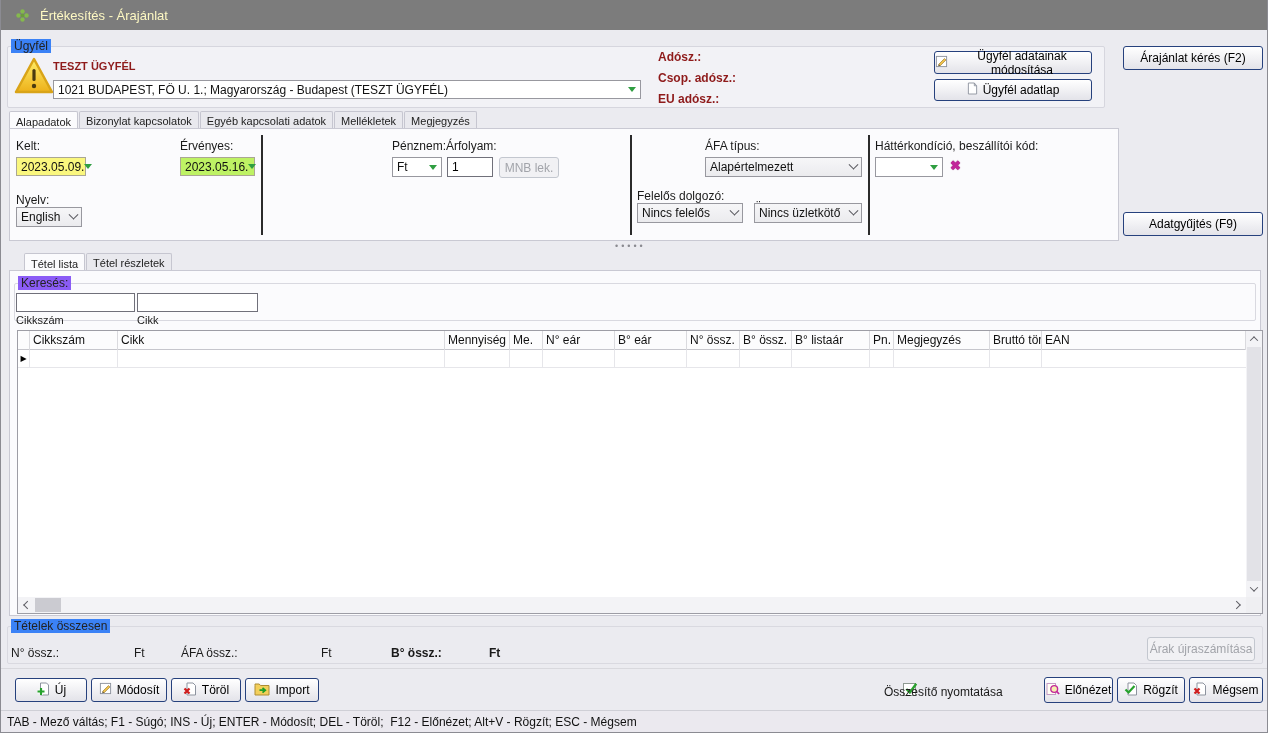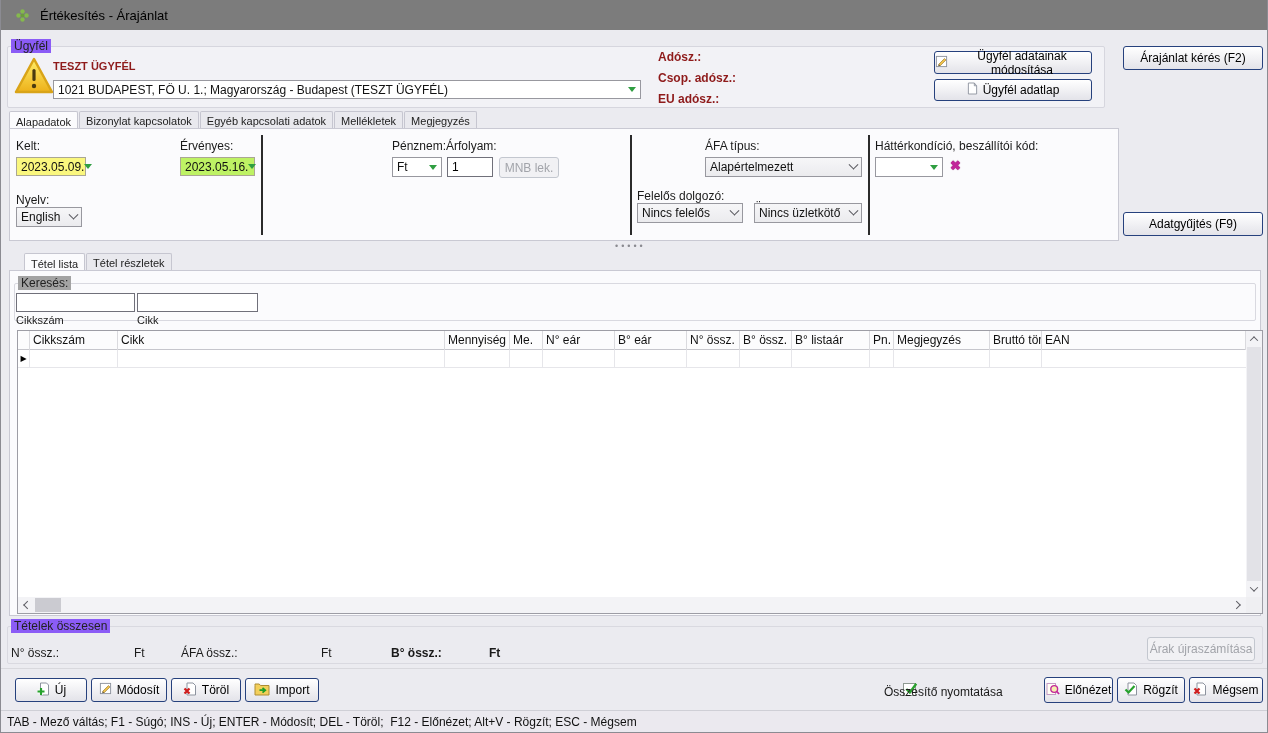--- a/index.html
+++ b/index.html
@@ -4,25 +4,25 @@
 <style>
   * { box-sizing: border-box; margin: 0; padding: 0; }
   html,body { width:1268px; height:733px; }
   body { font-family:"Liberation Sans", sans-serif; font-size:12px; color:#111; background:#ebebf0; }
   .window { position:relative; width:1268px; height:733px; background:#ebebf0; overflow:hidden;
             border-left:1px solid #8b8b92; border-right:1px solid #8b8b92; border-bottom:1px solid #8b8b92; }
 
   
   .titlebar { position:absolute; left:0; top:0; width:100%; height:30px; background:#7c7c7c; display:flex; align-items:center; }
   .titlebar .ticon { margin-left:14px; display:flex; }
-  .titlebar .ttext { color:#000000; font-size:13px; margin-left:10px; }
+  .titlebar .ttext { color:#fef9c3; font-size:13px; margin-left:10px; }
 
   
   .groupbox { position:absolute; border:1px solid #d6d6de; border-radius:2px; }
-  .gcaption { position:absolute; font-size:12px; color:#222; background:#8b5cf6; padding:0 3px; }
+  .gcaption { position:absolute; font-size:12px; color:#222; background:#3b82f6; padding:0 3px; }
 
   
   .btn { position:absolute; display:flex; align-items:center; justify-content:center; gap:5px;
          border:1px solid #26417d; border-radius:3px; background:linear-gradient(#ffffff,#e3e3e9);
          font-family:"Liberation Sans",sans-serif; font-size:12px; color:#000; cursor:default; }
   .btn.disabled { border-color:#c3c7cf; color:#a2a4aa; background:#f1f1f4; }
 
   
   .combo { position:absolute; border:1px solid #98989f; background:linear-gradient(#f6f6f8,#ebebee);
            display:flex; align-items:center; padding:0 4px; font-size:12px; overflow:hidden; white-space:nowrap; }
@@ -221,21 +221,21 @@
 
   <span class="splitter-dots" style="left:614px; top:241px;">•••••</span>
 
   <div class="tabrow" style="left:23px; top:253px; height:18px;">
     <span class="tab active">Tétel lista</span>
     <span class="tab">Tétel részletek</span>
   </div>
 
   <div class="panel" style="left:8px; top:270px; width:1252px; height:346px;">
     <div class="groupbox" style="left:4px; top:12px; width:1242px; height:38px; background:#fbfbfd; border-color:#d9d9e0;"></div>
-    <span class="gcaption" style="left:8px; top:5px; background:#a3a3a3;">Keresés:</span>
+    <span class="gcaption" style="left:8px; top:5px; background:#8b5cf6;">Keresés:</span>
     <input class="tinput" style="left: 6px; top: 22px; width: 119px; height: 19px;" value="">
     <input class="tinput" style="left: 127px; top: 22px; width: 121px; height: 19px;" value="">
     <span class="lbl" style="left:6px; top:43px; font-size:11px;">Cikkszám</span>
     <span class="lbl" style="left:127px; top:43px; font-size:11px;">Cikk</span>
 
     <div class="grid-wrap" style="left:7px; top:59px; width:1246px; height:284px;">
       <div class="gheader">
         <span class="gh" style="width:12px;"></span>
         <span class="gh" style="width:88px;">Cikkszám</span>
         <span class="gh" style="width:327px;">Cikk</span>

